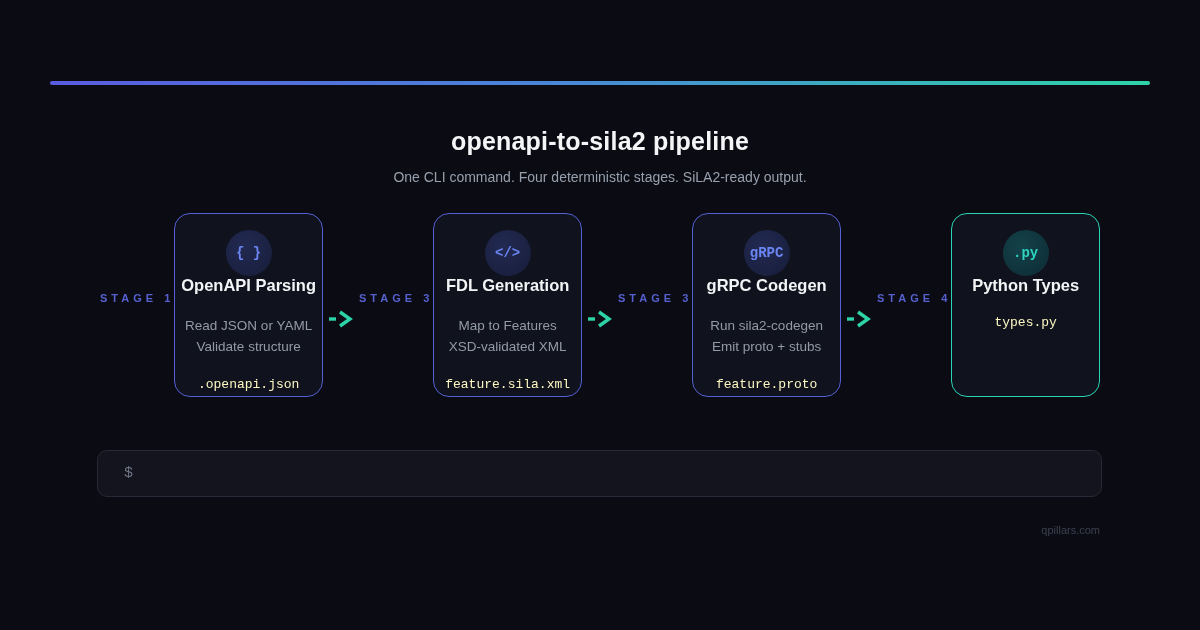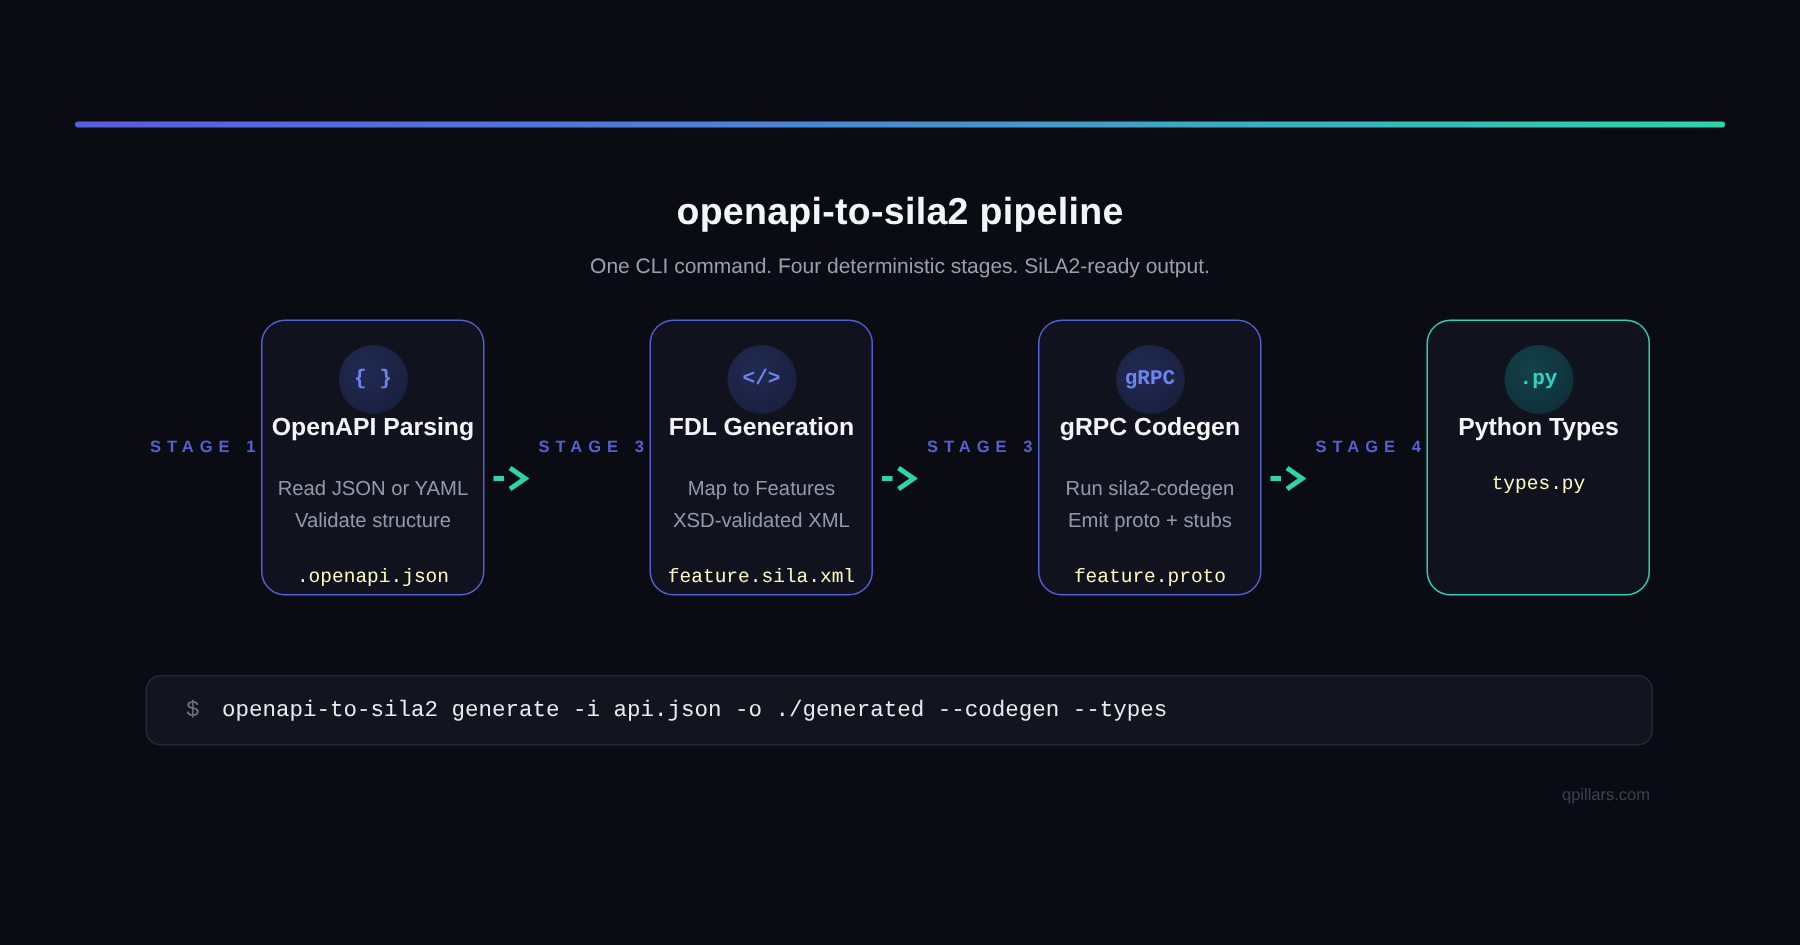--- a/index.html
+++ b/index.html
@@ -162,18 +162,17 @@
         <div class="icon-circle">.py</div>
         <div class="card-title">Python Types</div>
         <div class="card-file">types.py</div>
       </div>
     </div>
 
   </div>
 
   <div class="cmdbar">
     <span class="prompt">$</span>
-    <span class="cmd">openapi-to-sila2 generate -i api.json -o ./generated --codegen --types</span>
   </div>
 
   <div class="footer">qpillars.com</div>
 
 </div>
 
 </body></html>

